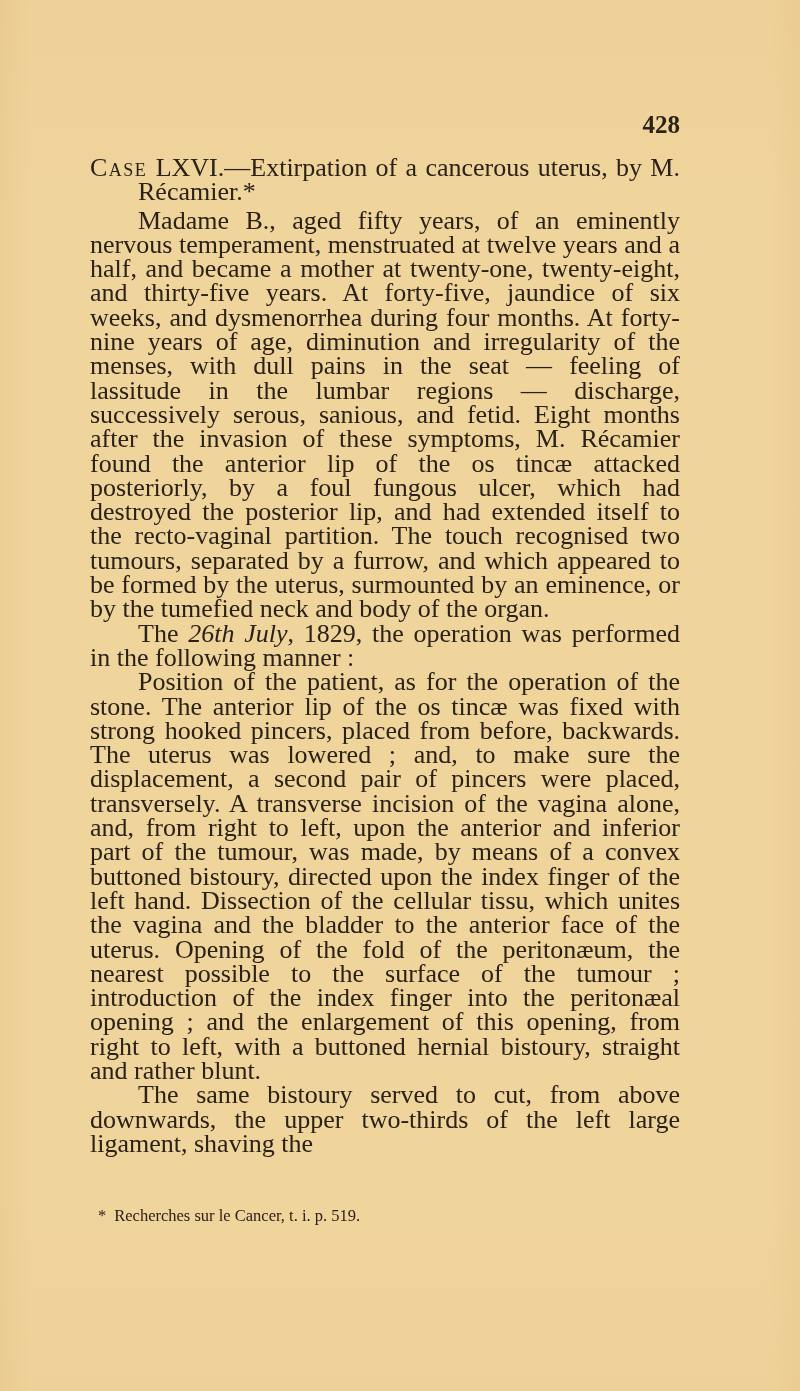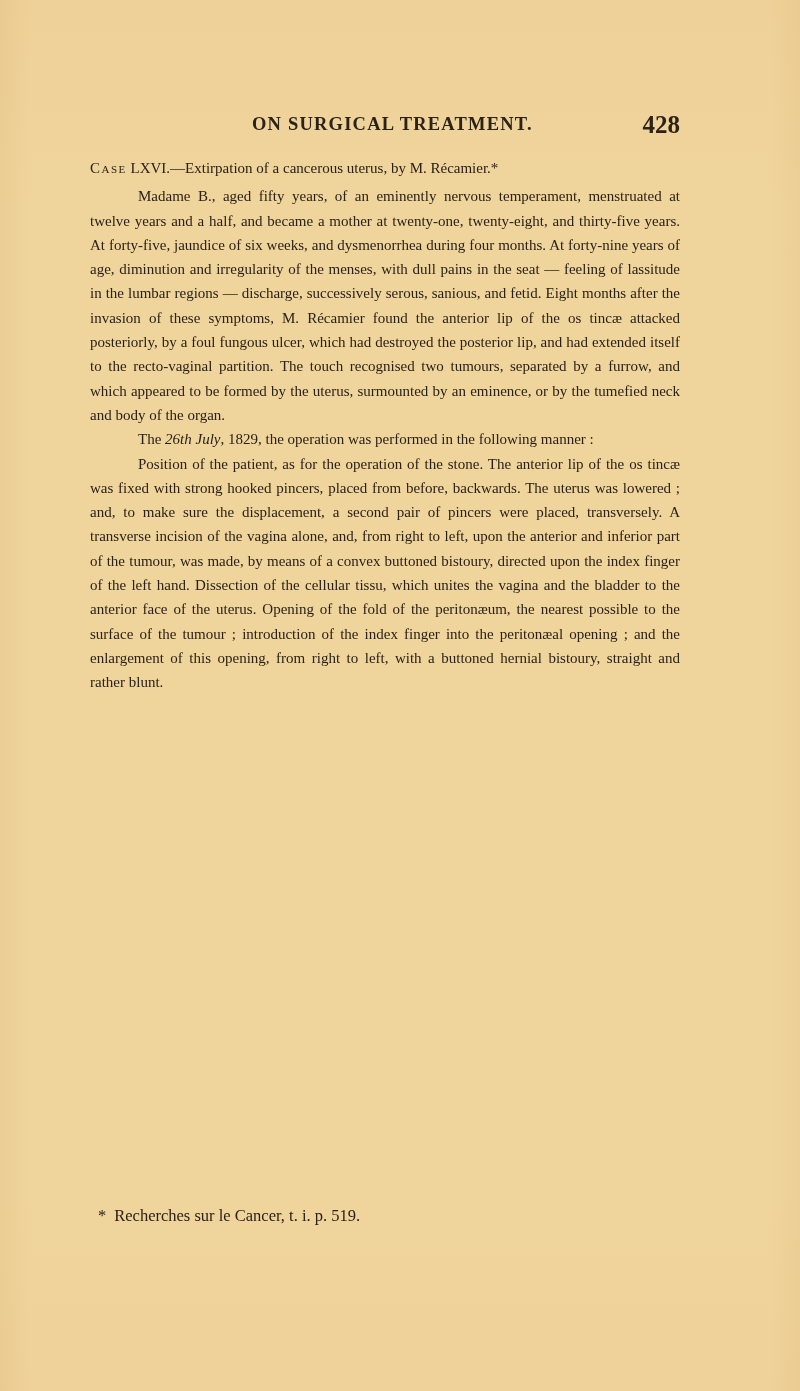--- a/index.html
+++ b/index.html
@@ -50,21 +50,21 @@
     font-size: 25px;
     font-weight: bold;
     color: #2b2218;
   }
   .body-text {
     position: absolute;
     top: 156px;
     left: 0;
     width: 590px;
     font-family: "Liberation Serif", serif;
-    font-size: 15px;
+    font-size: 26px;
     line-height: 24.3px;
     text-align: justify;
     color: #2a2118;
   }
   .body-text p {
     margin: 0;
   }
   .case-heading {
     padding-left: 0;
     text-indent: 0;
@@ -96,32 +96,32 @@
     margin-right: 8px;
   }
   em { font-style: italic; }
 </style>
 </head>
 <body>
 
 <div class="page">
 
   <div class="running-head">
-    <span class="running-title">ON SURGICAL TREATMENT.</span>
     <span class="page-number">428</span>
   </div>
 
   <div class="body-text">
     <p class="case-heading hang"><span class="case-label">Case</span> <span>LXVI.—Extirpation of a cancerous uterus, by M. Récamier.*</span></p>
 
     <p class="indent">Madame B., aged fifty years, of an eminently nervous temperament, menstruated at twelve years and a half, and became a mother at twenty-one, twenty-eight, and thirty-five years. At forty-five, jaundice of six weeks, and dysmenorrhea during four months. At forty-nine years of age, diminution and irregularity of the menses, with dull pains in the seat — feeling of lassitude in the lumbar regions — discharge, successively serous, sanious, and fetid. Eight months after the invasion of these symptoms, M. Récamier found the anterior lip of the os tincæ attacked posteriorly, by a foul fungous ulcer, which had destroyed the posterior lip, and had extended itself to the recto-vaginal partition. The touch recognised two tumours, separated by a furrow, and which appeared to be formed by the uterus, surmounted by an eminence, or by the tumefied neck and body of the organ.</p>
 
     <p class="indent"><span>The </span><em>26th July</em><span>, 1829, the operation was performed in the following manner :</span></p>
 
     <p class="indent">Position of the patient, as for the operation of the stone. The anterior lip of the os tincæ was fixed with strong hooked pincers, placed from before, backwards. The uterus was lowered ; and, to make sure the displacement, a second pair of pincers were placed, transversely. A transverse incision of the vagina alone, and, from right to left, upon the anterior and inferior part of the tumour, was made, by means of a convex buttoned bistoury, directed upon the index finger of the left hand. Dissection of the cellular tissu, which unites the vagina and the bladder to the anterior face of the uterus. Opening of the fold of the peritonæum, the nearest possible to the surface of the tumour ; introduction of the index finger into the peritonæal opening ; and the enlargement of this opening, from right to left, with a buttoned hernial bistoury, straight and rather blunt.</p>
 
+    <p class="indent">The same bistoury served to cut, from above downwards, the upper two-thirds of the left large ligament, shaving the</p>
   </div>
 
   <div class="footnote">
     <span class="mark">*</span><span>Recherches sur le Cancer, t. i. p. 519.</span>
   </div>
 
 </div>
 
 </body></html>

